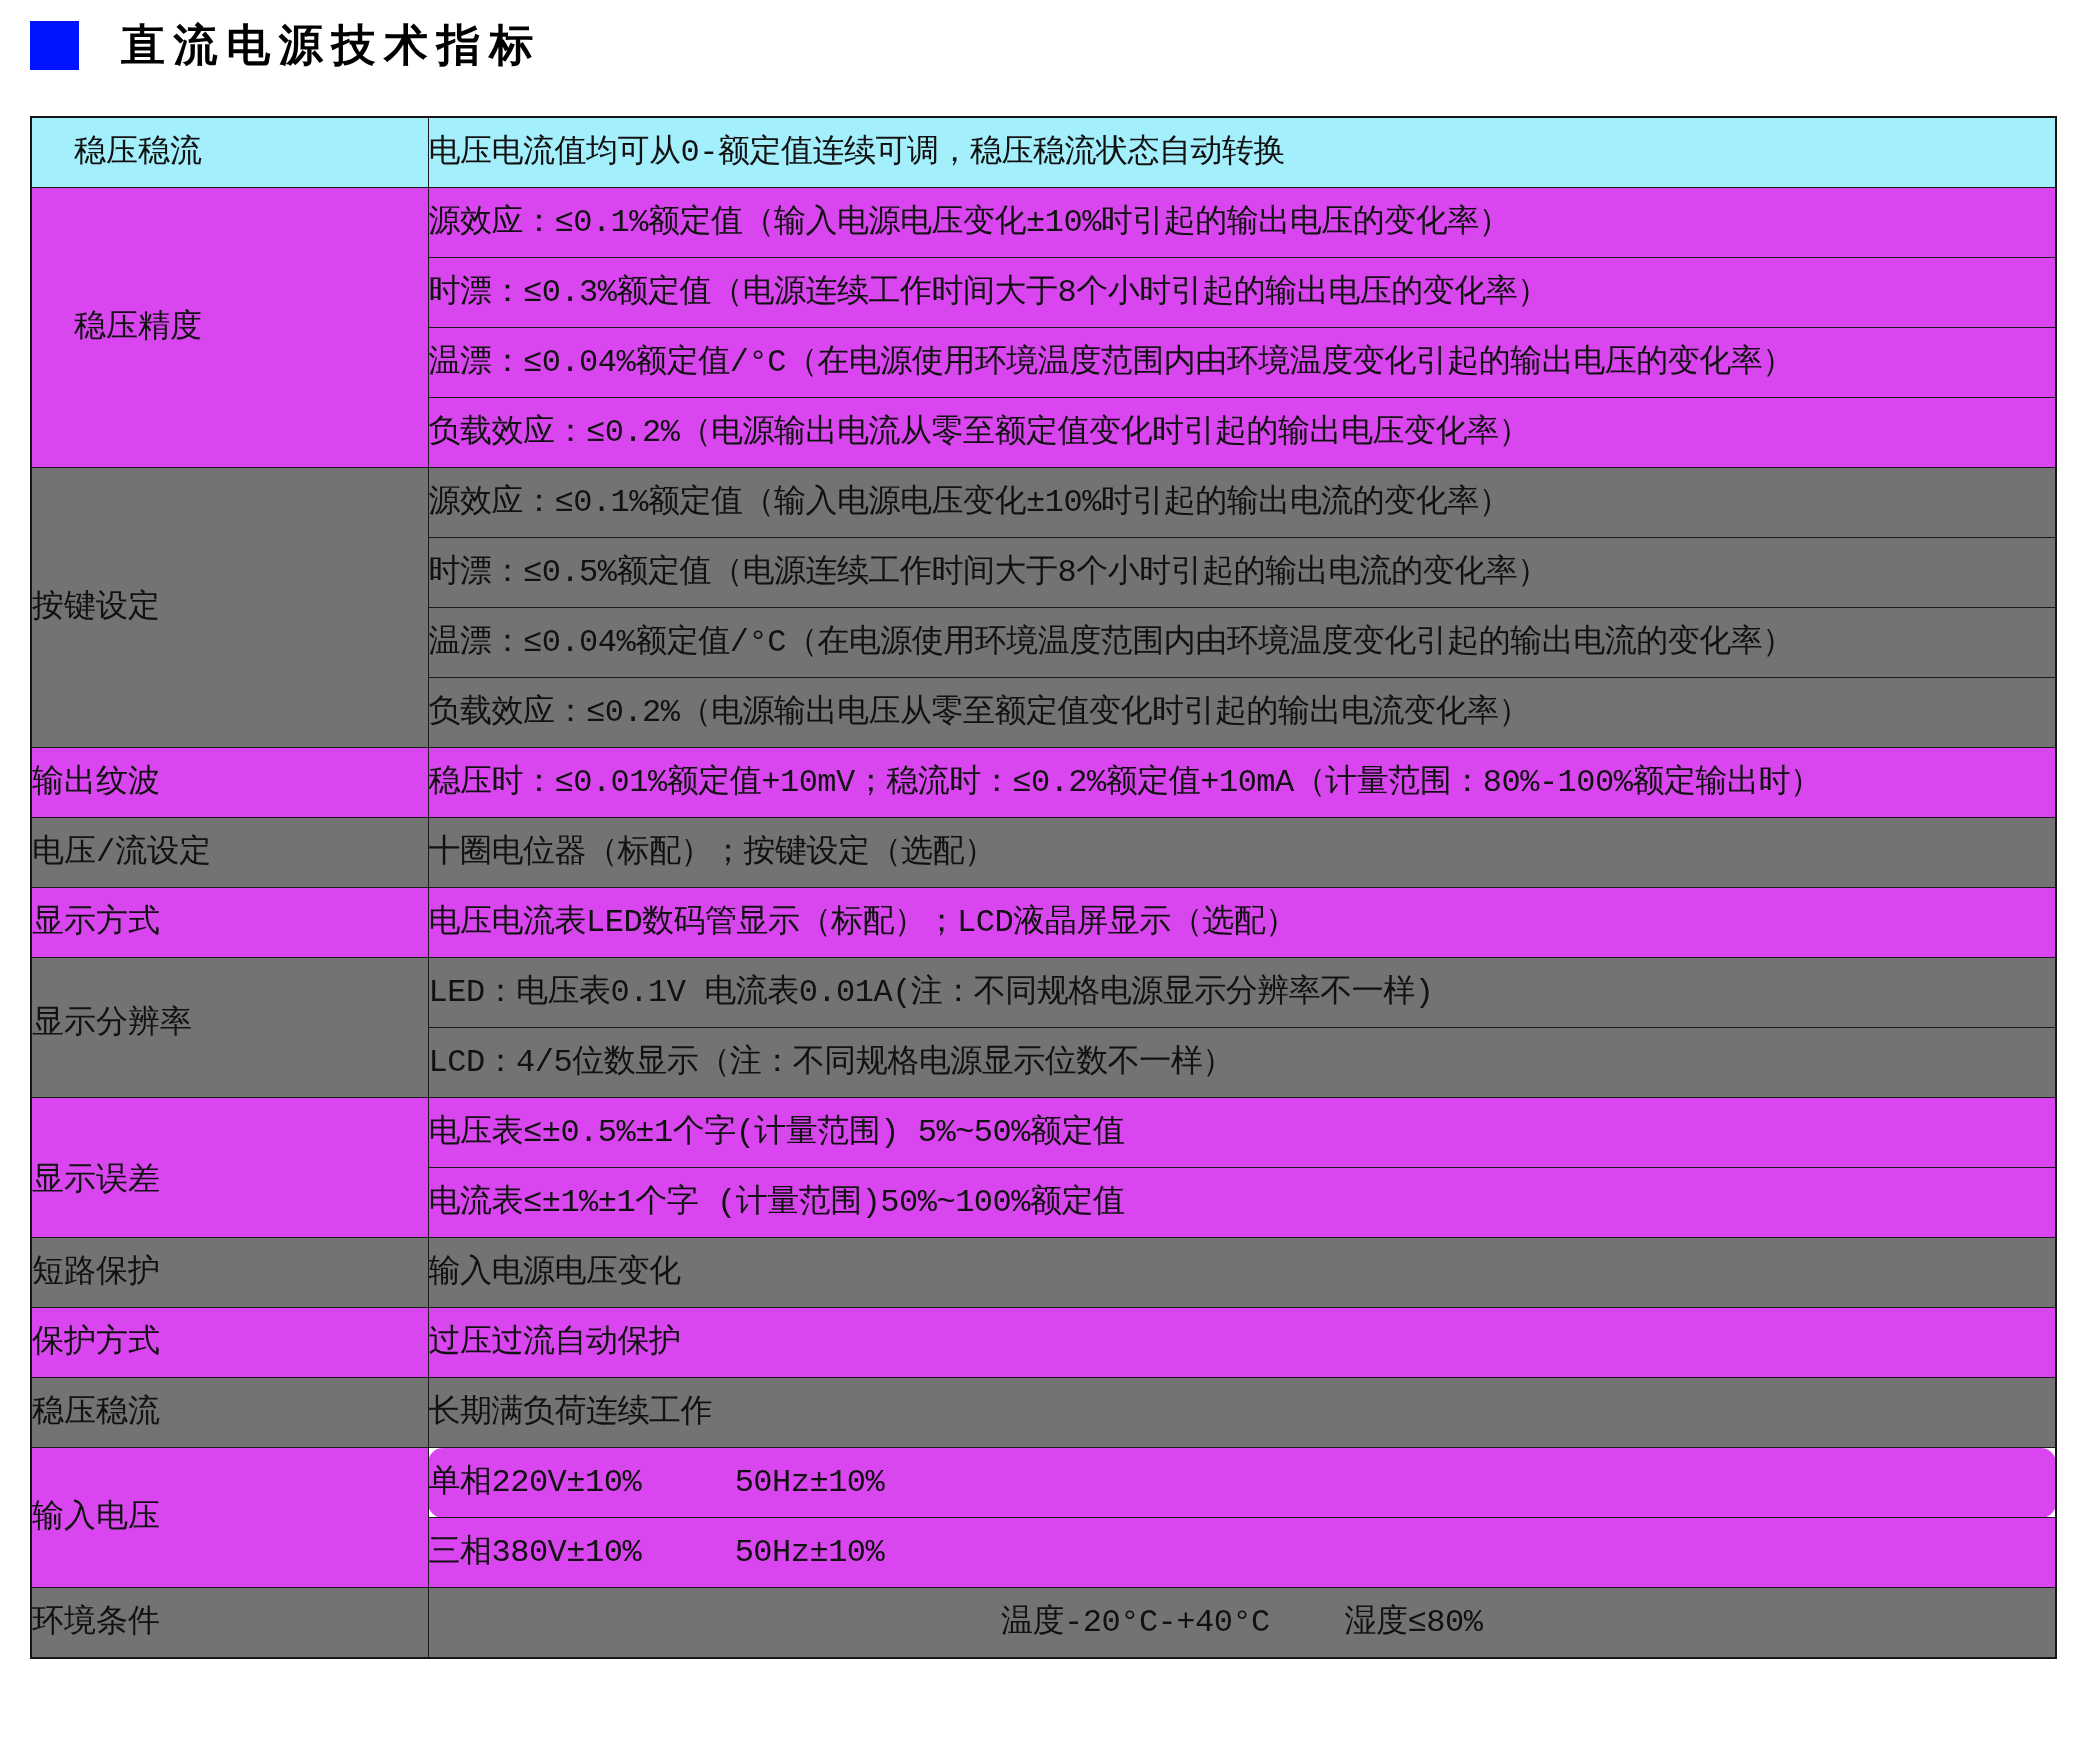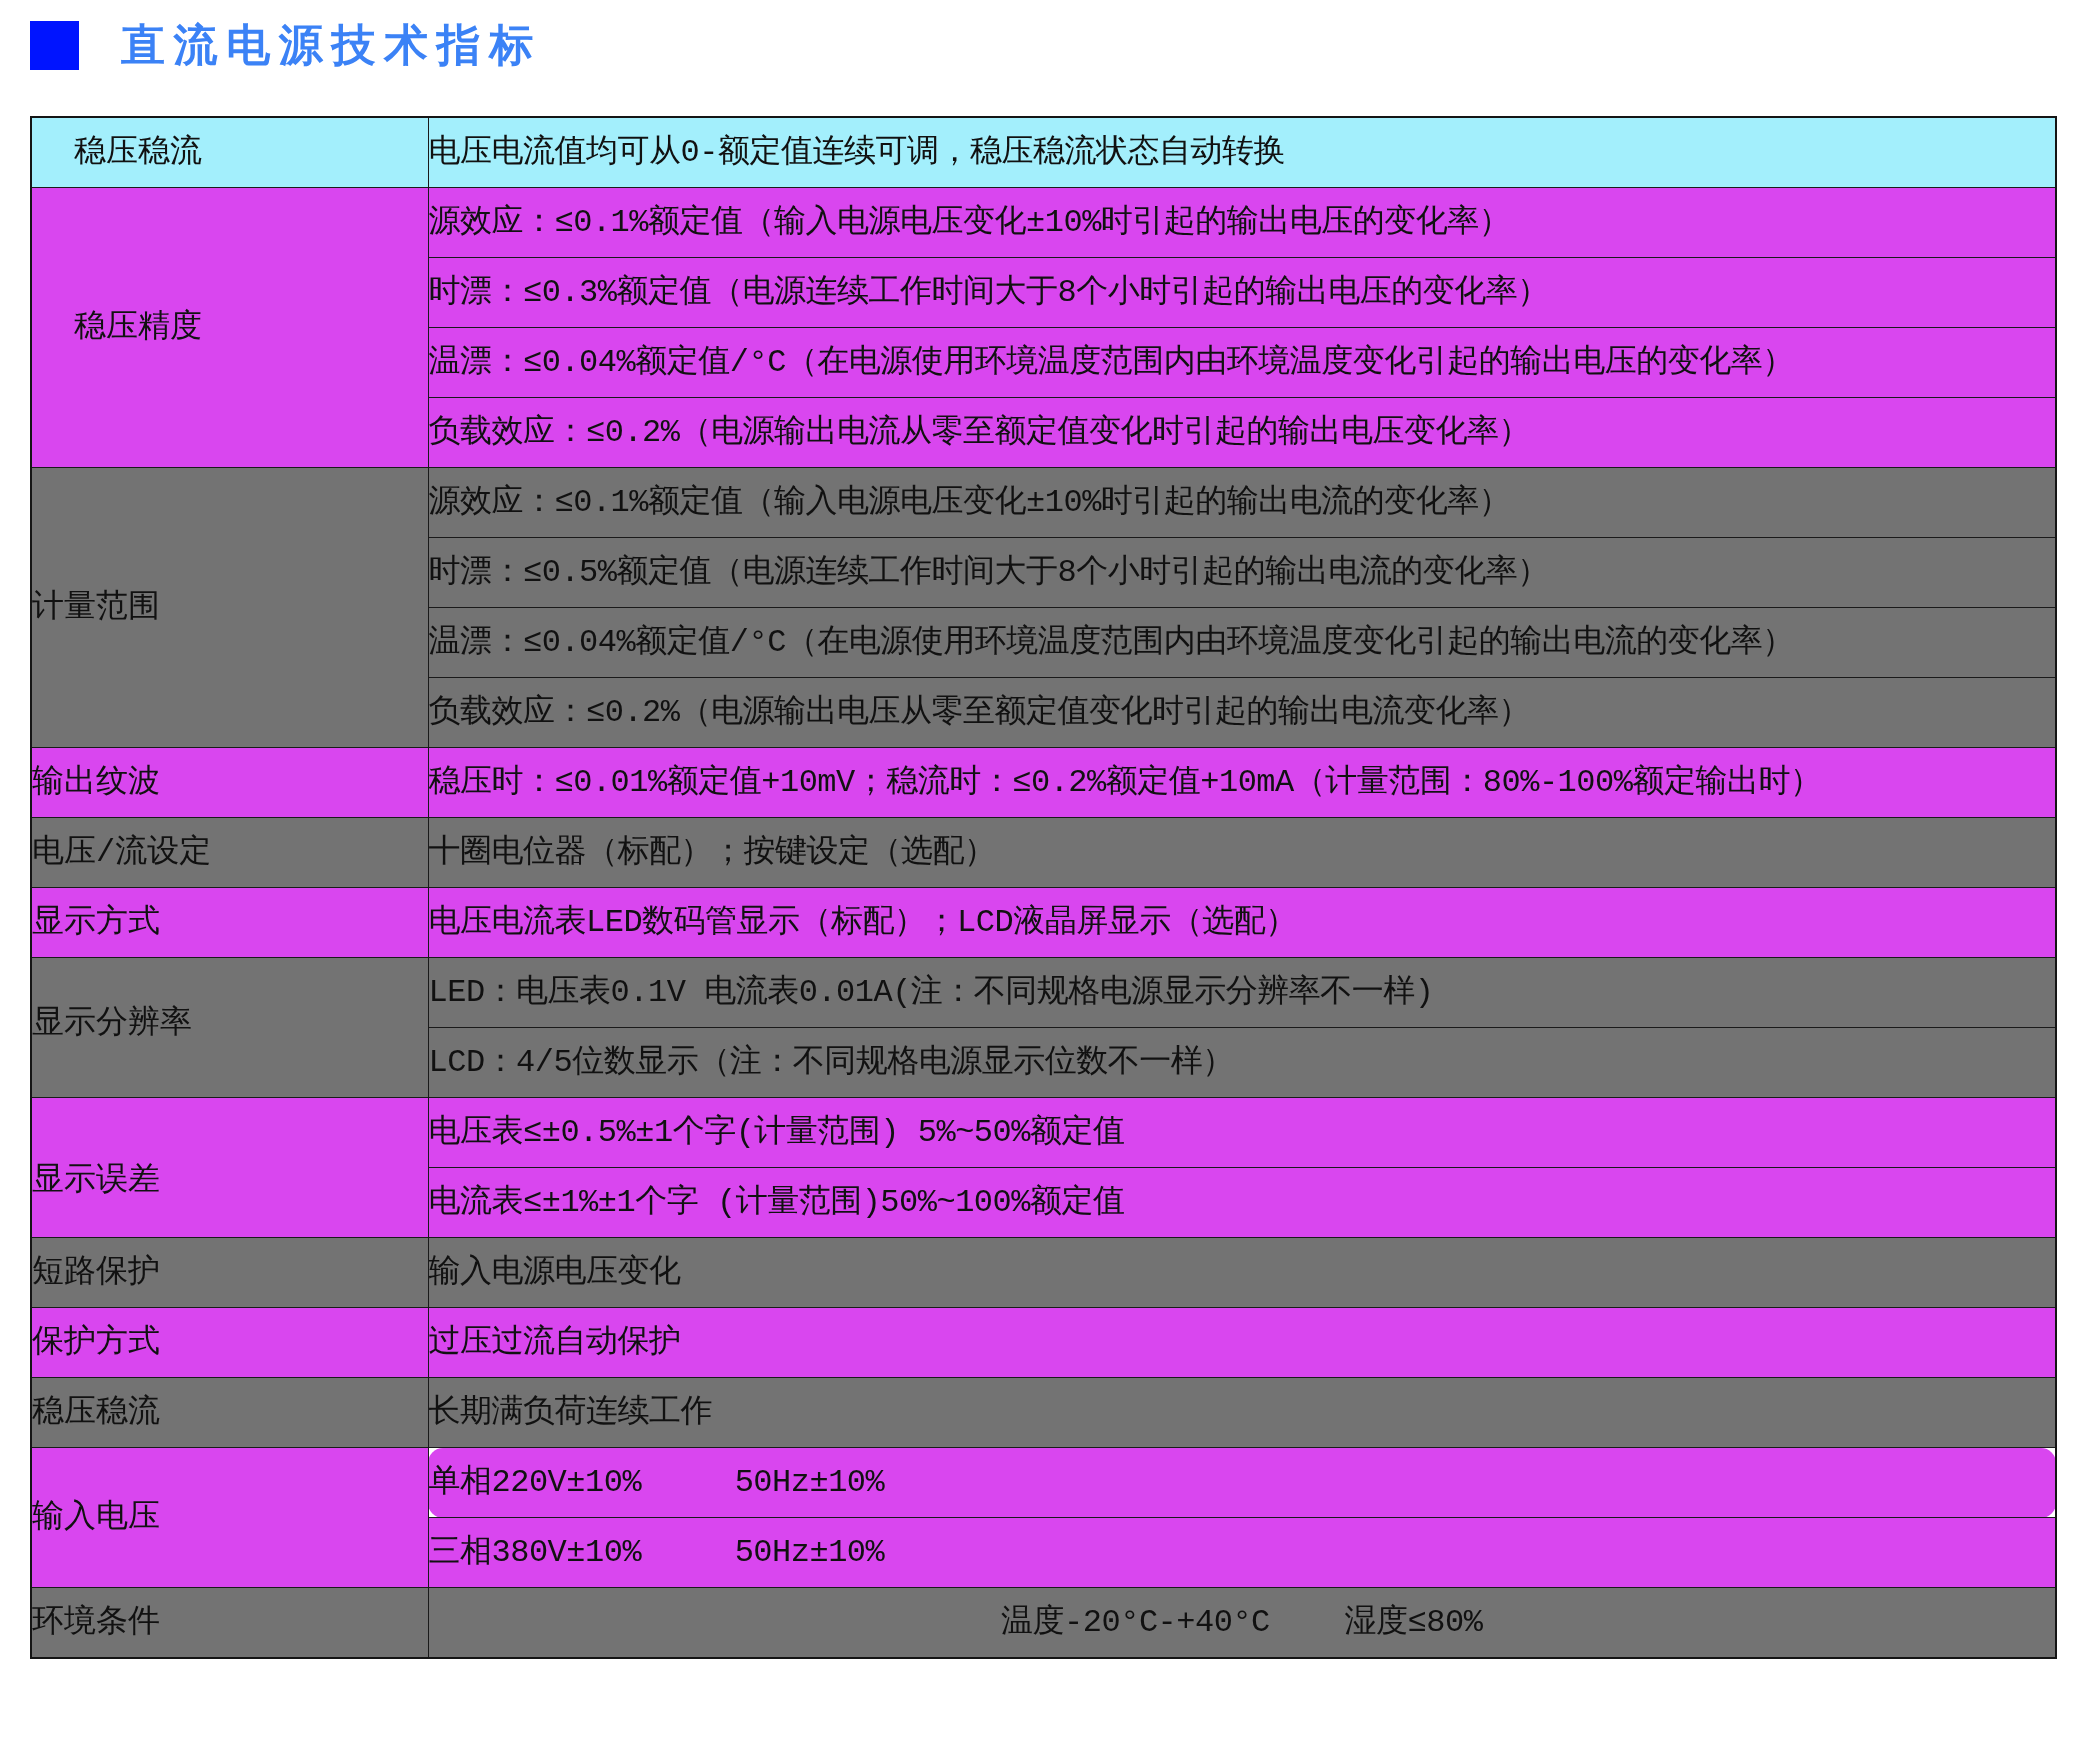--- a/index.html
+++ b/index.html
@@ -28,21 +28,21 @@
     height: 49px;
     background: #0014ff;
   }
   .title-text {
     margin-left: 42px;
     font-family: "DejaVu Serif", "Liberation Serif", serif;
     font-weight: bold;
     font-size: 44px;
     letter-spacing: 8.6px;
     line-height: 50px;
-    color: #3b82f6;
+    color: #000000;
     white-space: nowrap;
   }
   table.spec {
     position: absolute;
     left: 30px;
     top: 116px;
     width: 2025px;
     border-collapse: collapse;
     table-layout: fixed;
     border: 2.9px solid #151515;
@@ -97,21 +97,21 @@
       <td class="value">时漂：≤0.3%额定值（电源连续工作时间大于8个小时引起的输出电压的变化率）</td>
     </tr>
     <tr class="bg-white">
       <td class="value">温漂：≤0.04%额定值/°C（在电源使用环境温度范围内由环境温度变化引起的输出电压的变化率）</td>
     </tr>
     <tr class="bg-white">
       <td class="value">负载效应：≤0.2%（电源输出电流从零至额定值变化时引起的输出电压变化率）</td>
     </tr>
 
     <tr class="bg-grey">
-      <td class="label" rowspan="4"><span>计量范围</span></td>
+      <td class="label" rowspan="4"><span>按键设定</span></td>
       <td class="value">源效应：≤0.1%额定值（输入电源电压变化±10%时引起的输出电流的变化率）</td>
     </tr>
     <tr class="bg-grey">
       <td class="value">时漂：≤0.5%额定值（电源连续工作时间大于8个小时引起的输出电流的变化率）</td>
     </tr>
     <tr class="bg-grey">
       <td class="value">温漂：≤0.04%额定值/°C（在电源使用环境温度范围内由环境温度变化引起的输出电流的变化率）</td>
     </tr>
     <tr class="bg-grey">
       <td class="value">负载效应：≤0.2%（电源输出电压从零至额定值变化时引起的输出电流变化率）</td>

